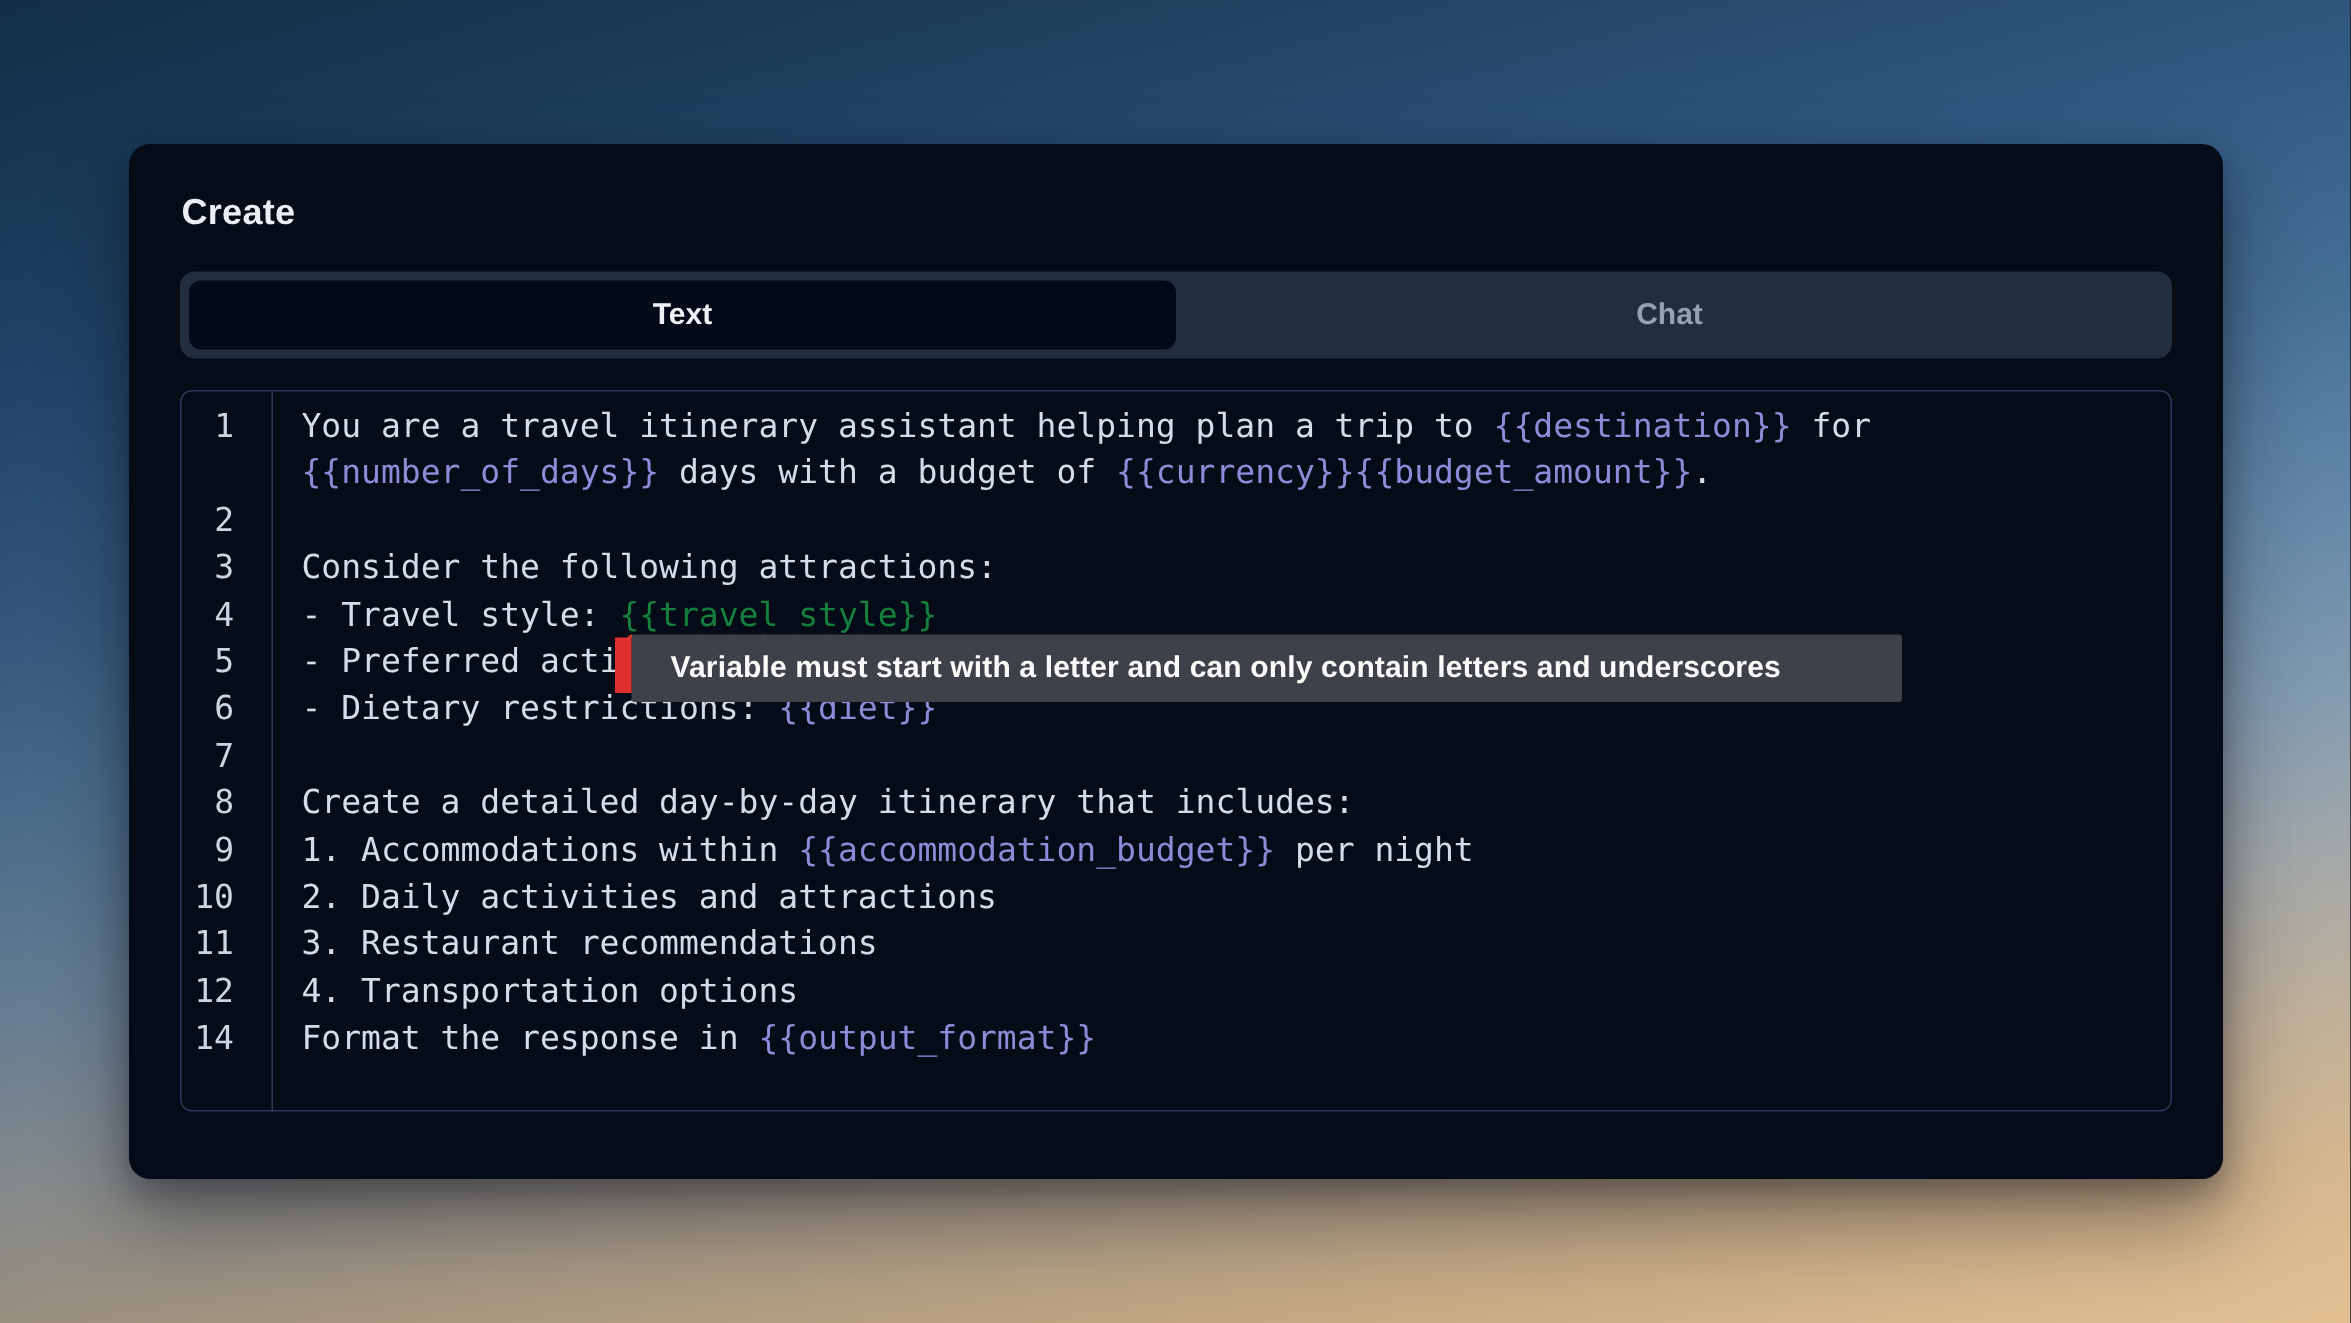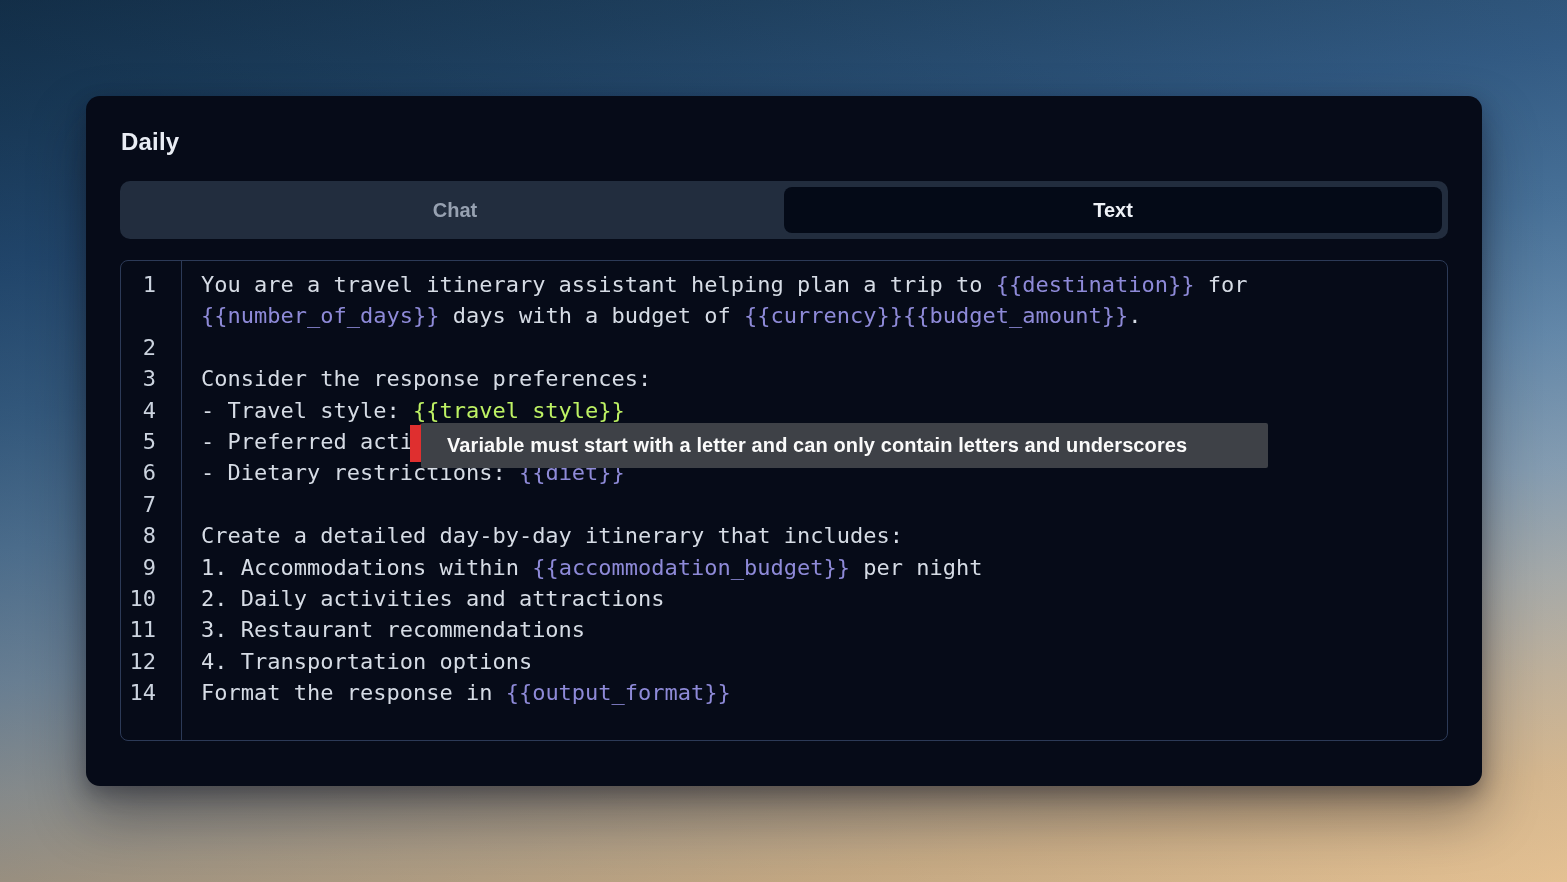--- a/index.html
+++ b/index.html
@@ -49,21 +49,21 @@
   .row{display:flex;height:31.4px;line-height:31.4px;}
   .gutter{
     flex:0 0 60px;box-sizing:border-box;padding-right:25px;
     text-align:right;color:#ccd4df;
   }
   .code{
     flex:1;padding-left:20px;white-space:pre;color:#d6dce5;
   }
   .seg-var{color:#8e8ad8;}
   .seg-error{
-    color:#bef264;
+    color:#15803d;
     text-decoration:underline wavy #d33a31;
     text-decoration-thickness:2px;
     text-underline-offset:6px;
   }
   
   .error-caret{
     position:absolute;left:410px;top:425px;width:11px;height:37px;
     background:#df2f2f;z-index:6;
   }
   .tooltip{
@@ -72,45 +72,45 @@
     display:flex;align-items:center;box-sizing:border-box;
     padding-left:26px;font-size:20px;font-weight:600;letter-spacing:.1px;
     border-radius:2px;white-space:nowrap;overflow:hidden;text-align:center;
   }
 </style>
 </head>
 <body>
 
 <div id="stage">
   <div class="panel">
-    <div class="panel-title">Daily</div>
+    <div class="panel-title">Create</div>
 
     <div class="tabbar">
+      <div class="tab active">Text</div>
       <div class="tab">Chat</div>
-      <div class="tab active">Text</div>
     </div>
 
     <div class="editor">
       <div class="gutter-divider"></div>
       <div class="rows">
           <div class="row">
             <div class="gutter">1</div>
             <div class="code"><span class="seg-text">You are a travel itinerary assistant helping plan a trip to </span><span class="seg-var">{{destination}}</span><span class="seg-text"> for </span></div>
           </div>
           <div class="row">
             <div class="gutter"></div>
             <div class="code"><span class="seg-var">{{number_of_days}}</span><span class="seg-text"> days with a budget of </span><span class="seg-var">{{currency}}</span><span class="seg-var">{{budget_amount}}</span><span class="seg-text">.</span></div>
           </div>
           <div class="row">
             <div class="gutter">2</div>
             <div class="code"></div>
           </div>
           <div class="row">
             <div class="gutter">3</div>
-            <div class="code"><span class="seg-text">Consider the response preferences:</span></div>
+            <div class="code"><span class="seg-text">Consider the following attractions:</span></div>
           </div>
           <div class="row">
             <div class="gutter">4</div>
             <div class="code"><span class="seg-text">- Travel style: </span><span class="seg-error">{{travel style}}</span></div>
           </div>
           <div class="row">
             <div class="gutter">5</div>
             <div class="code"><span class="seg-text">- Preferred acti</span></div>
           </div>
           <div class="row">

